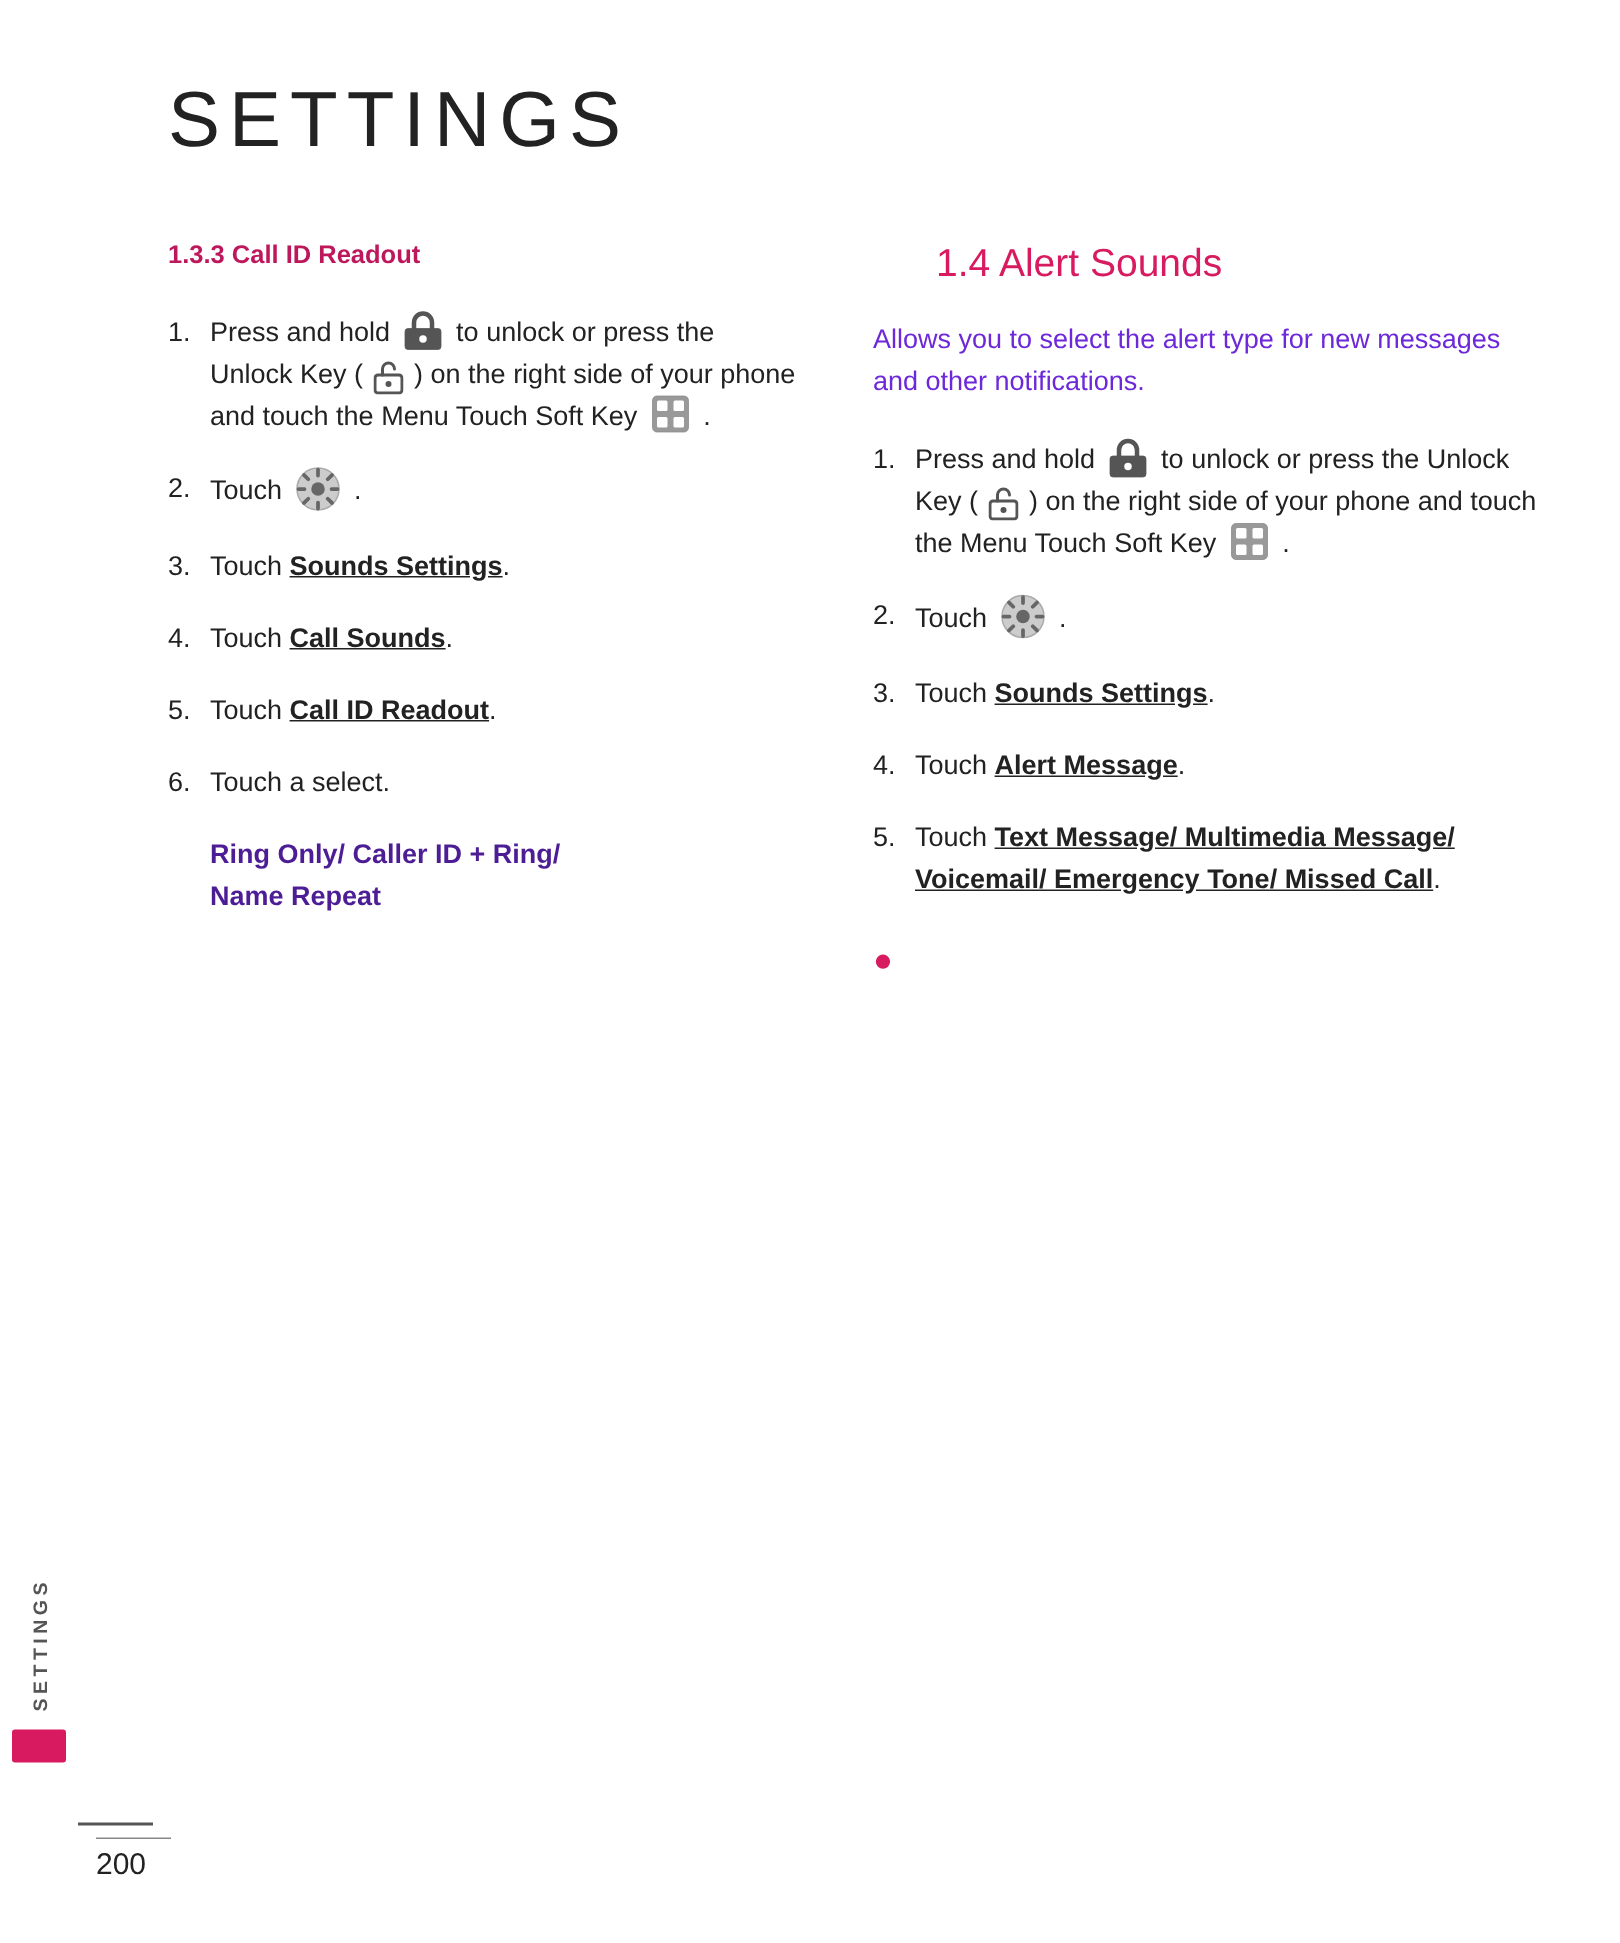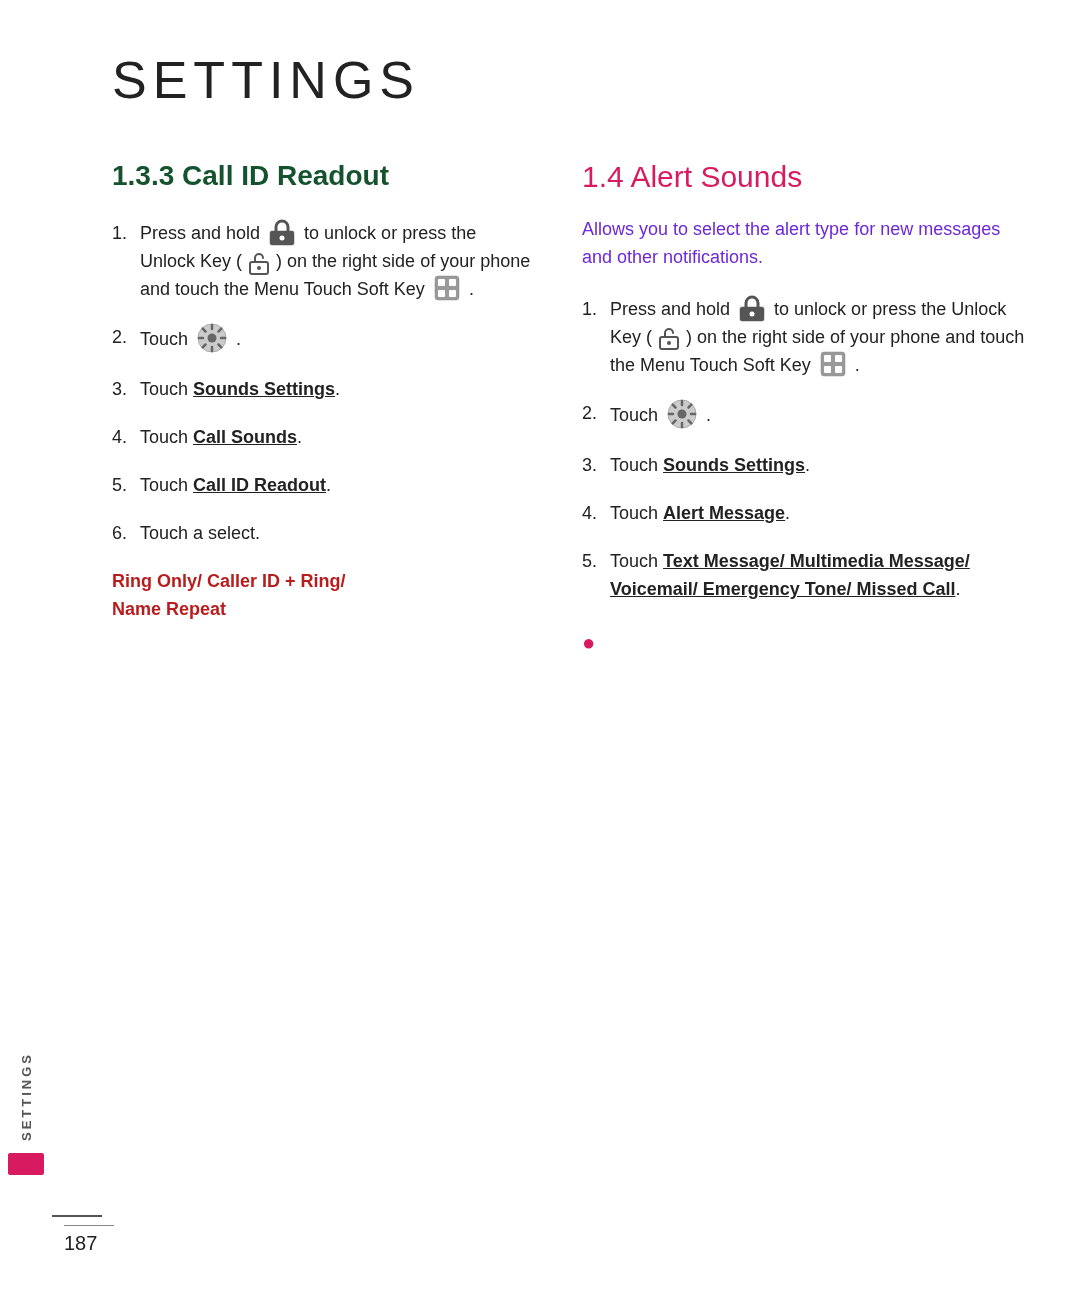--- a/index.html
+++ b/index.html
@@ -71,31 +71,32 @@
     .left-col {
       flex: 0 0 420px;
     }
 
     .right-col {
       flex: 1;
     }
 
     
     .section-header-black {
-      font-size: 28px;
+      font-size: 17px;
       font-weight: 700;
-      color: #14532d;
+      color: #be185d;
       margin-bottom: 28px;
     }
 
     .section-header-pink {
-      font-size: 30px;
+      font-size: 26px;
       font-weight: 400;
       color: #d81b60;
       margin-bottom: 22px;
+      margin-left: 42px;
     }
 
     
     .body-text {
       font-size: 18px;
       line-height: 1.55;
       color: #6d28d9;
       margin-bottom: 24px;
     }
 
@@ -119,23 +120,24 @@
       flex: 1;
     }
 
     .step-content .bold {
       font-weight: 700;
       text-decoration: underline;
     }
 
     
     .sub-indent {
+      margin-left: 28px;
       font-size: 18px;
       line-height: 1.55;
-      color: #b91c1c;
+      color: #4c1d95;
       margin-top: 6px;
     }
 
     .sub-indent .bold {
       font-weight: 700;
     }
 
     
     .icon-lock {
       display: inline-block;
@@ -419,14 +421,14 @@
         <span class="bullet-dot">●</span>
       </div>
 
     </div>
 
   </div>
 </div>
 
 <div class="page-number">
   <hr class="divider">
-  <span>187</span>
+  <span>200</span>
 </div>
 
 </body></html>

